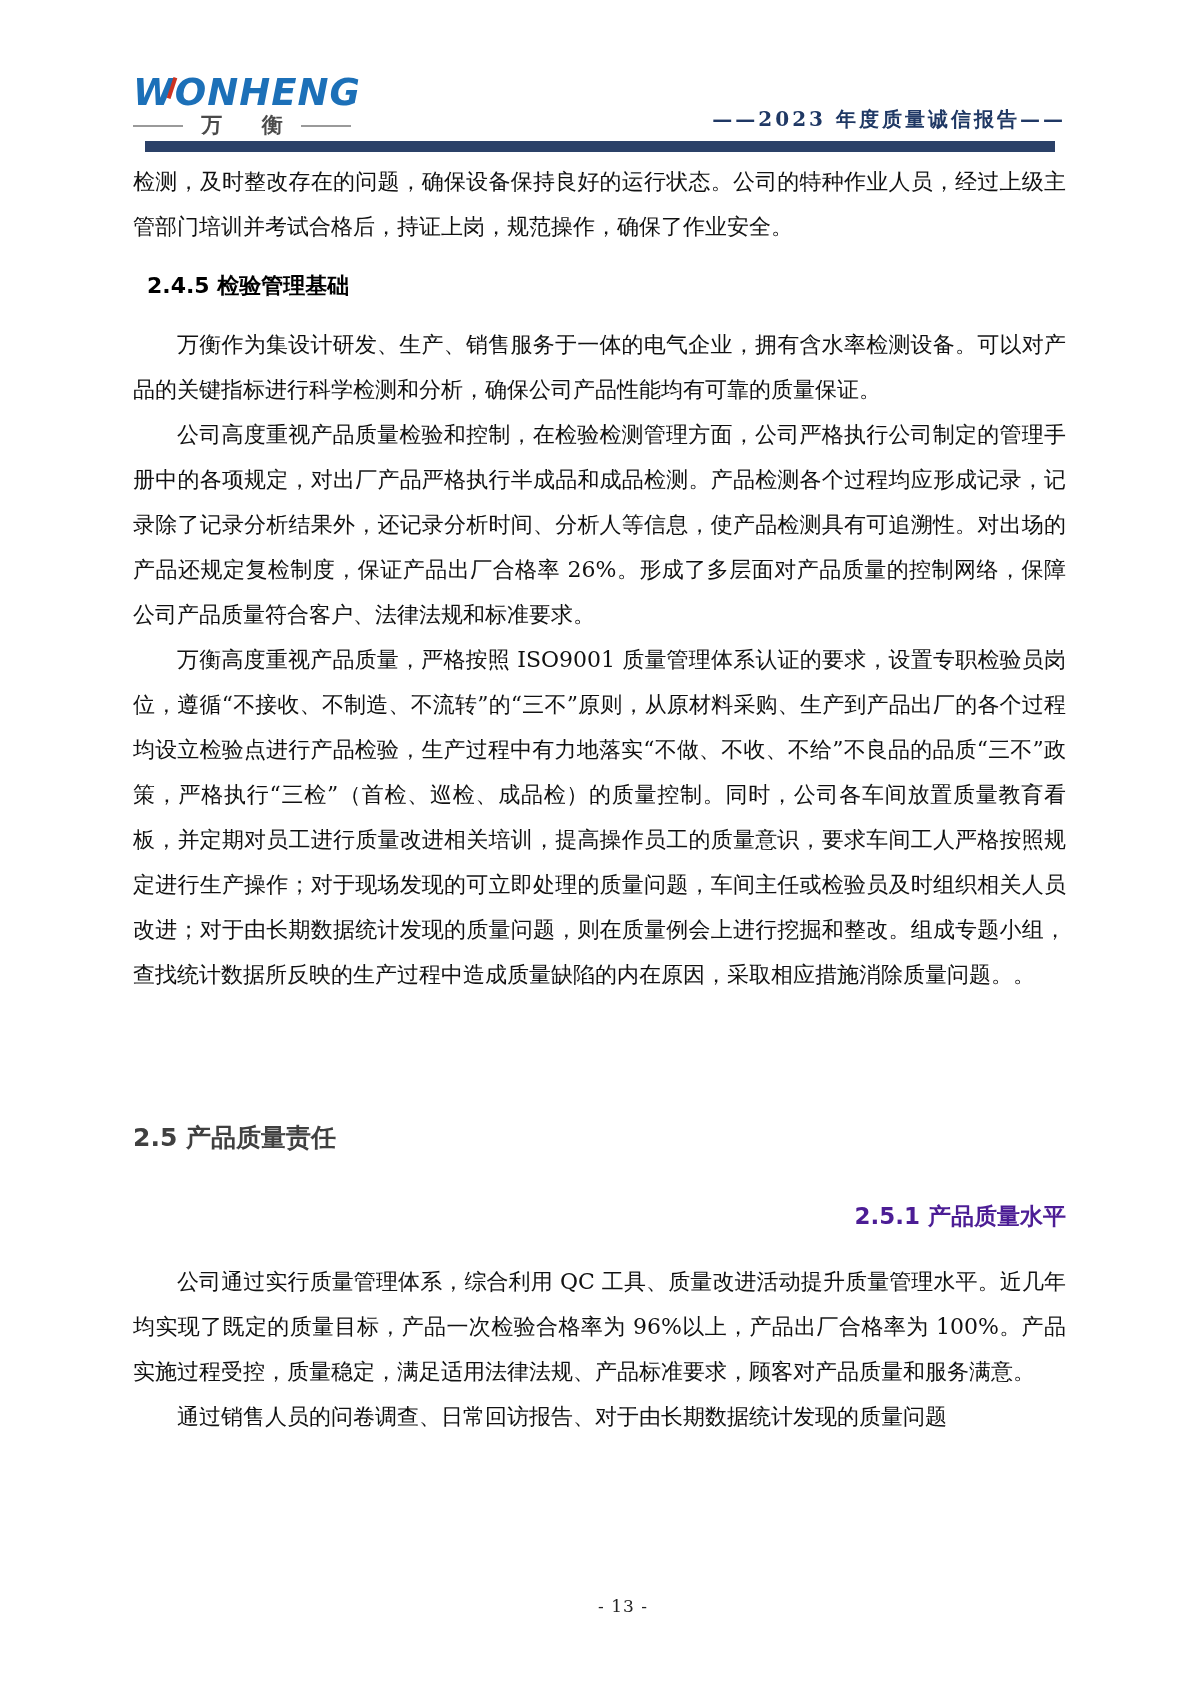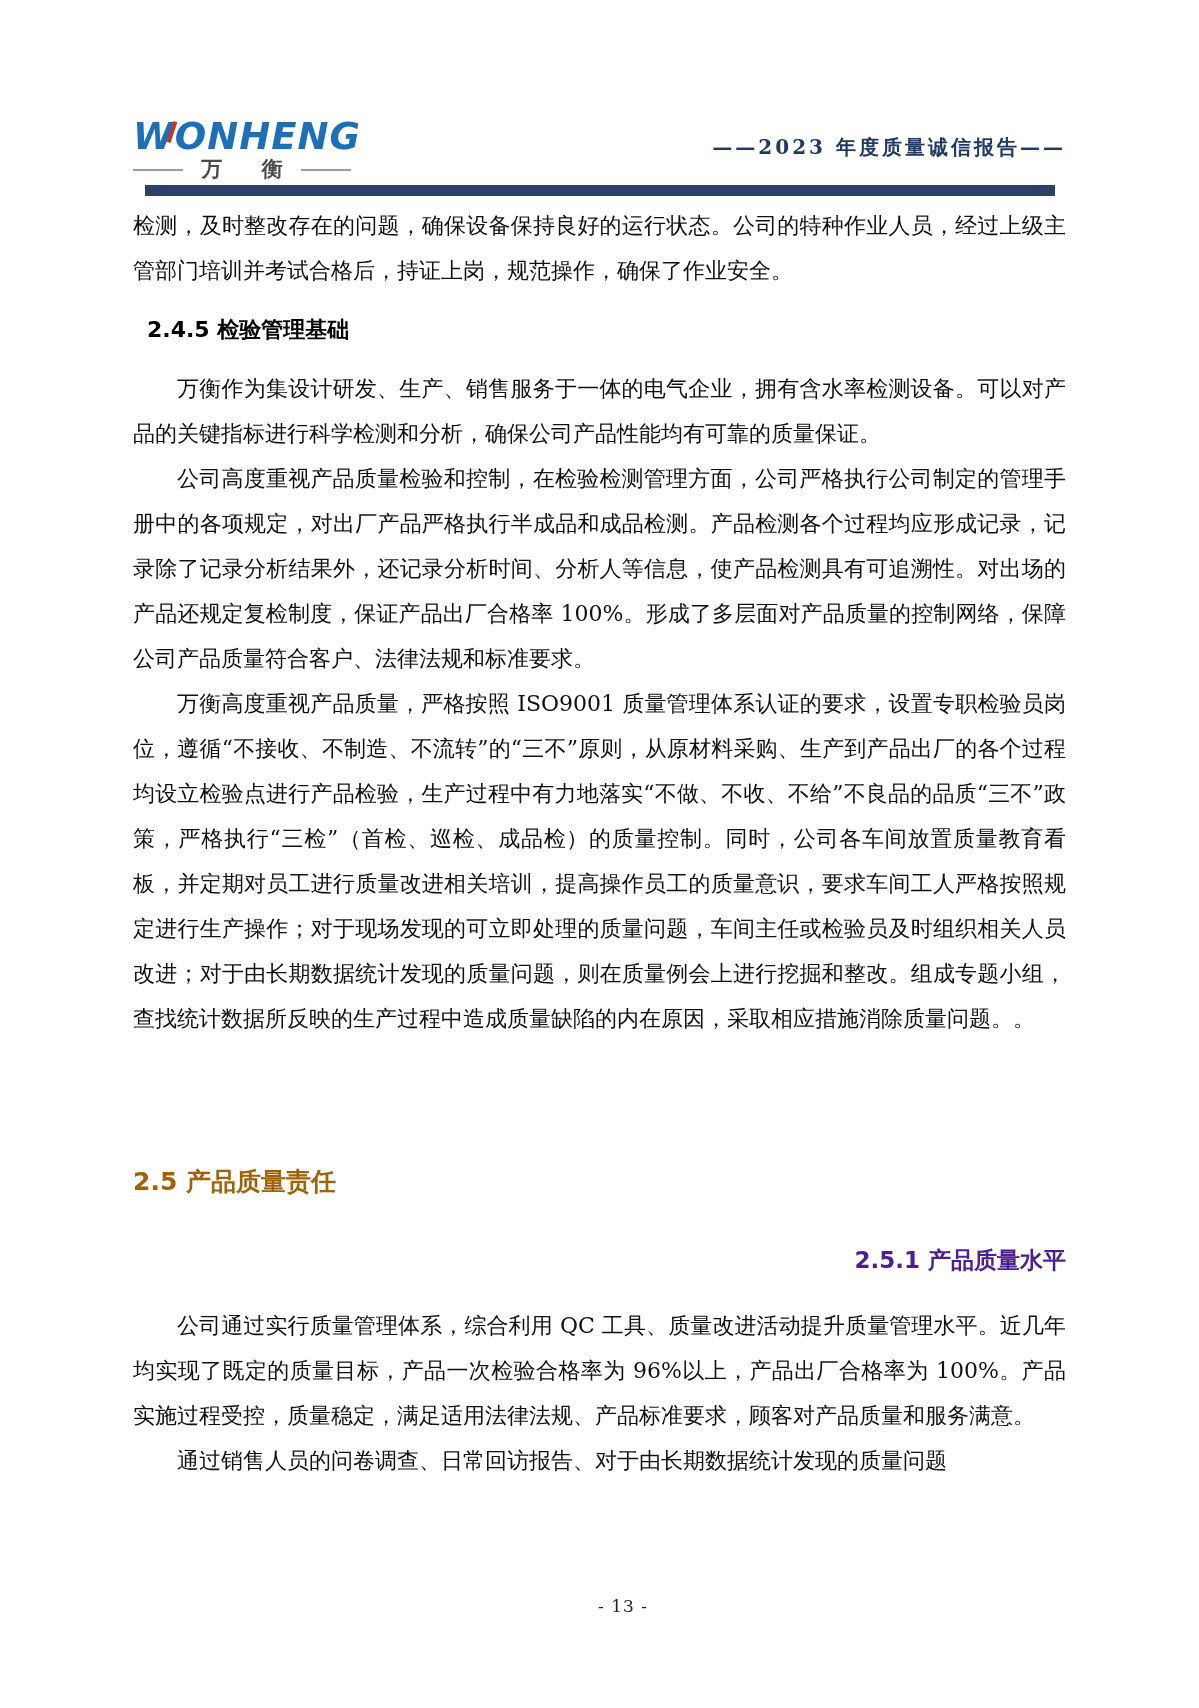--- a/index.html
+++ b/index.html
@@ -15,23 +15,22 @@
     background: #ffffff;
     box-sizing: border-box;
     padding: 0 133px;
     overflow: hidden;
   }
 
   
   .header-row {
     display: flex;
     justify-content: space-between;
-    align-items: center;
+    align-items: flex-end;
     padding-top: 74px;
-    margin-top: 44px;
   }
   .logo-block { line-height: 1; }
   .logo-brand {
     position: relative;
     display: inline-block;
     font-family: "DejaVu Sans", "Liberation Sans", sans-serif;
     font-style: italic;
     font-weight: bold;
     font-size: 37px;
     letter-spacing: 1px;
@@ -105,21 +104,21 @@
     font-weight: bold;
     color: #000000;
     margin: 14px;
     line-height: 45px;
     text-align: left;
   }
   .h-section {
     font-family: "DejaVu Sans", "Liberation Sans", sans-serif;
     font-size: 25px;
     font-weight: bold;
-    color: #a16207;
+    color: #404040;
     margin: 118px 0 0 0;
     line-height: 45px;
     text-align: left;
   }
   .h-sub {
     font-family: "DejaVu Sans", "Liberation Sans", sans-serif;
     font-size: 23px;
     font-weight: bold;
     color: #4c1d95;
     margin: 34px 0 20px 0;
@@ -160,21 +159,21 @@
     </div>
     <div class="report-title">——2023 年度质量诚信报告——</div>
   </div>
 
   <div class="header-bar"></div>
 
   <div class="body-text">
     <p class="para-cont">检测，及时整改存在的问题，确保设备保持良好的运行状态。公司的特种作业人员，经过上级主管部门培训并考试合格后，持证上岗，规范操作，确保了作业安全。</p>
     <p class="h-inline">2.4.5 检验管理基础</p>
     <p class="para">万衡作为集设计研发、生产、销售服务于一体的电气企业，拥有含水率检测设备。可以对产品的关键指标进行科学检测和分析，确保公司产品性能均有可靠的质量保证。</p>
-    <p class="para">公司高度重视产品质量检验和控制，在检验检测管理方面，公司严格执行公司制定的管理手册中的各项规定，对出厂产品严格执行半成品和成品检测。产品检测各个过程均应形成记录，记录除了记录分析结果外，还记录分析时间、分析人等信息，使产品检测具有可追溯性。对出场的产品还规定复检制度，保证产品出厂合格率 100%。形成了多层面对产品质量的控制网络，保障公司产品质量符合客户、法律法规和标准要求。</p>
+    <p class="para">公司高度重视产品质量检验和控制，在检验检测管理方面，公司严格执行公司制定的管理手册中的各项规定，对出厂产品严格执行半成品和成品检测。产品检测各个过程均应形成记录，记录除了记录分析结果外，还记录分析时间、分析人等信息，使产品检测具有可追溯性。对出场的产品还规定复检制度，保证产品出厂合格率 26%。形成了多层面对产品质量的控制网络，保障公司产品质量符合客户、法律法规和标准要求。</p>
     <p class="para">万衡高度重视产品质量，严格按照 ISO9001 质量管理体系认证的要求，设置专职检验员岗位，遵循“不接收、不制造、不流转”的“三不”原则，从原材料采购、生产到产品出厂的各个过程均设立检验点进行产品检验，生产过程中有力地落实“不做、不收、不给”不良品的品质“三不”政策，严格执行“三检”（首检、巡检、成品检）的质量控制。同时，公司各车间放置质量教育看板，并定期对员工进行质量改进相关培训，提高操作员工的质量意识，要求车间工人严格按照规定进行生产操作；对于现场发现的可立即处理的质量问题，车间主任或检验员及时组织相关人员改进；对于由长期数据统计发现的质量问题，则在质量例会上进行挖掘和整改。组成专题小组，查找统计数据所反映的生产过程中造成质量缺陷的内在原因，采取相应措施消除质量问题。。</p>
     <p class="h-section">2.5 产品质量责任</p>
     <p class="h-sub">2.5.1 产品质量水平</p>
     <p class="para">公司通过实行质量管理体系，综合利用 QC 工具、质量改进活动提升质量管理水平。近几年均实现了既定的质量目标，产品一次检验合格率为 96%以上，产品出厂合格率为 100%。产品实施过程受控，质量稳定，满足适用法律法规、产品标准要求，顾客对产品质量和服务满意。</p>
     <p class="para">通过销售人员的问卷调查、日常回访报告、对于由长期数据统计发现的质量问题</p>
   </div>
 
   <div class="page-number">- 13 -</div>
 
 </div>

